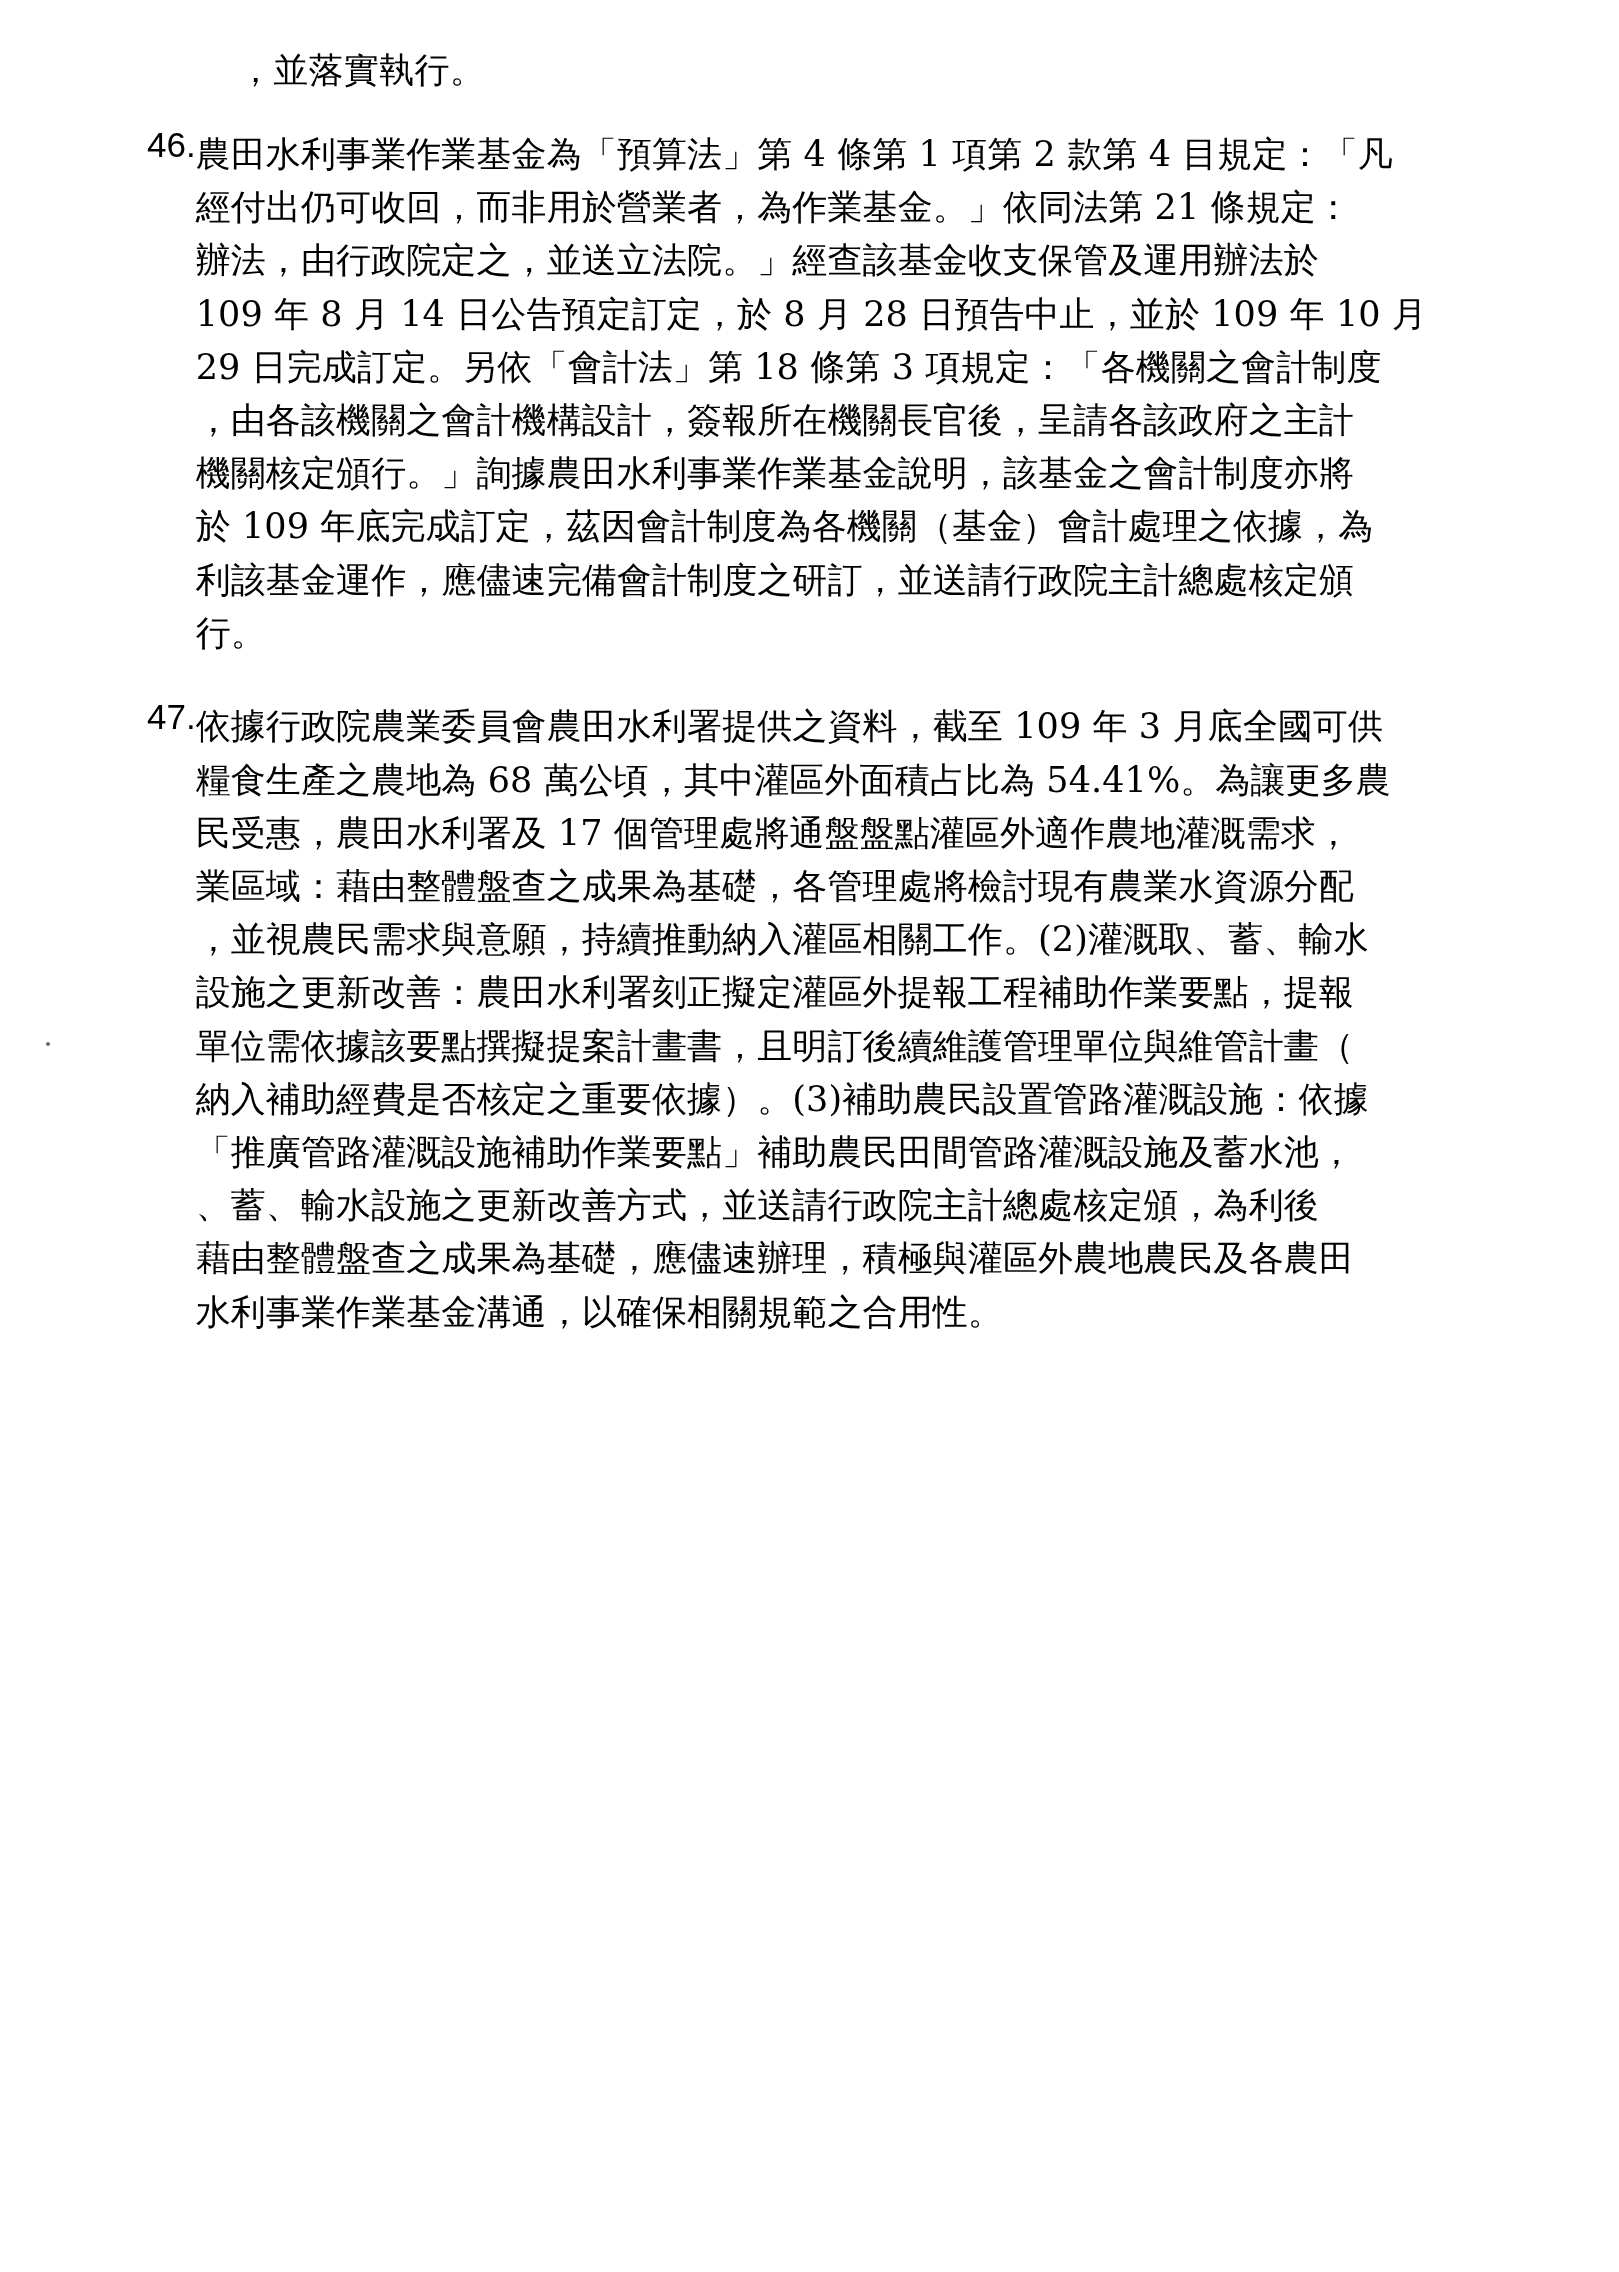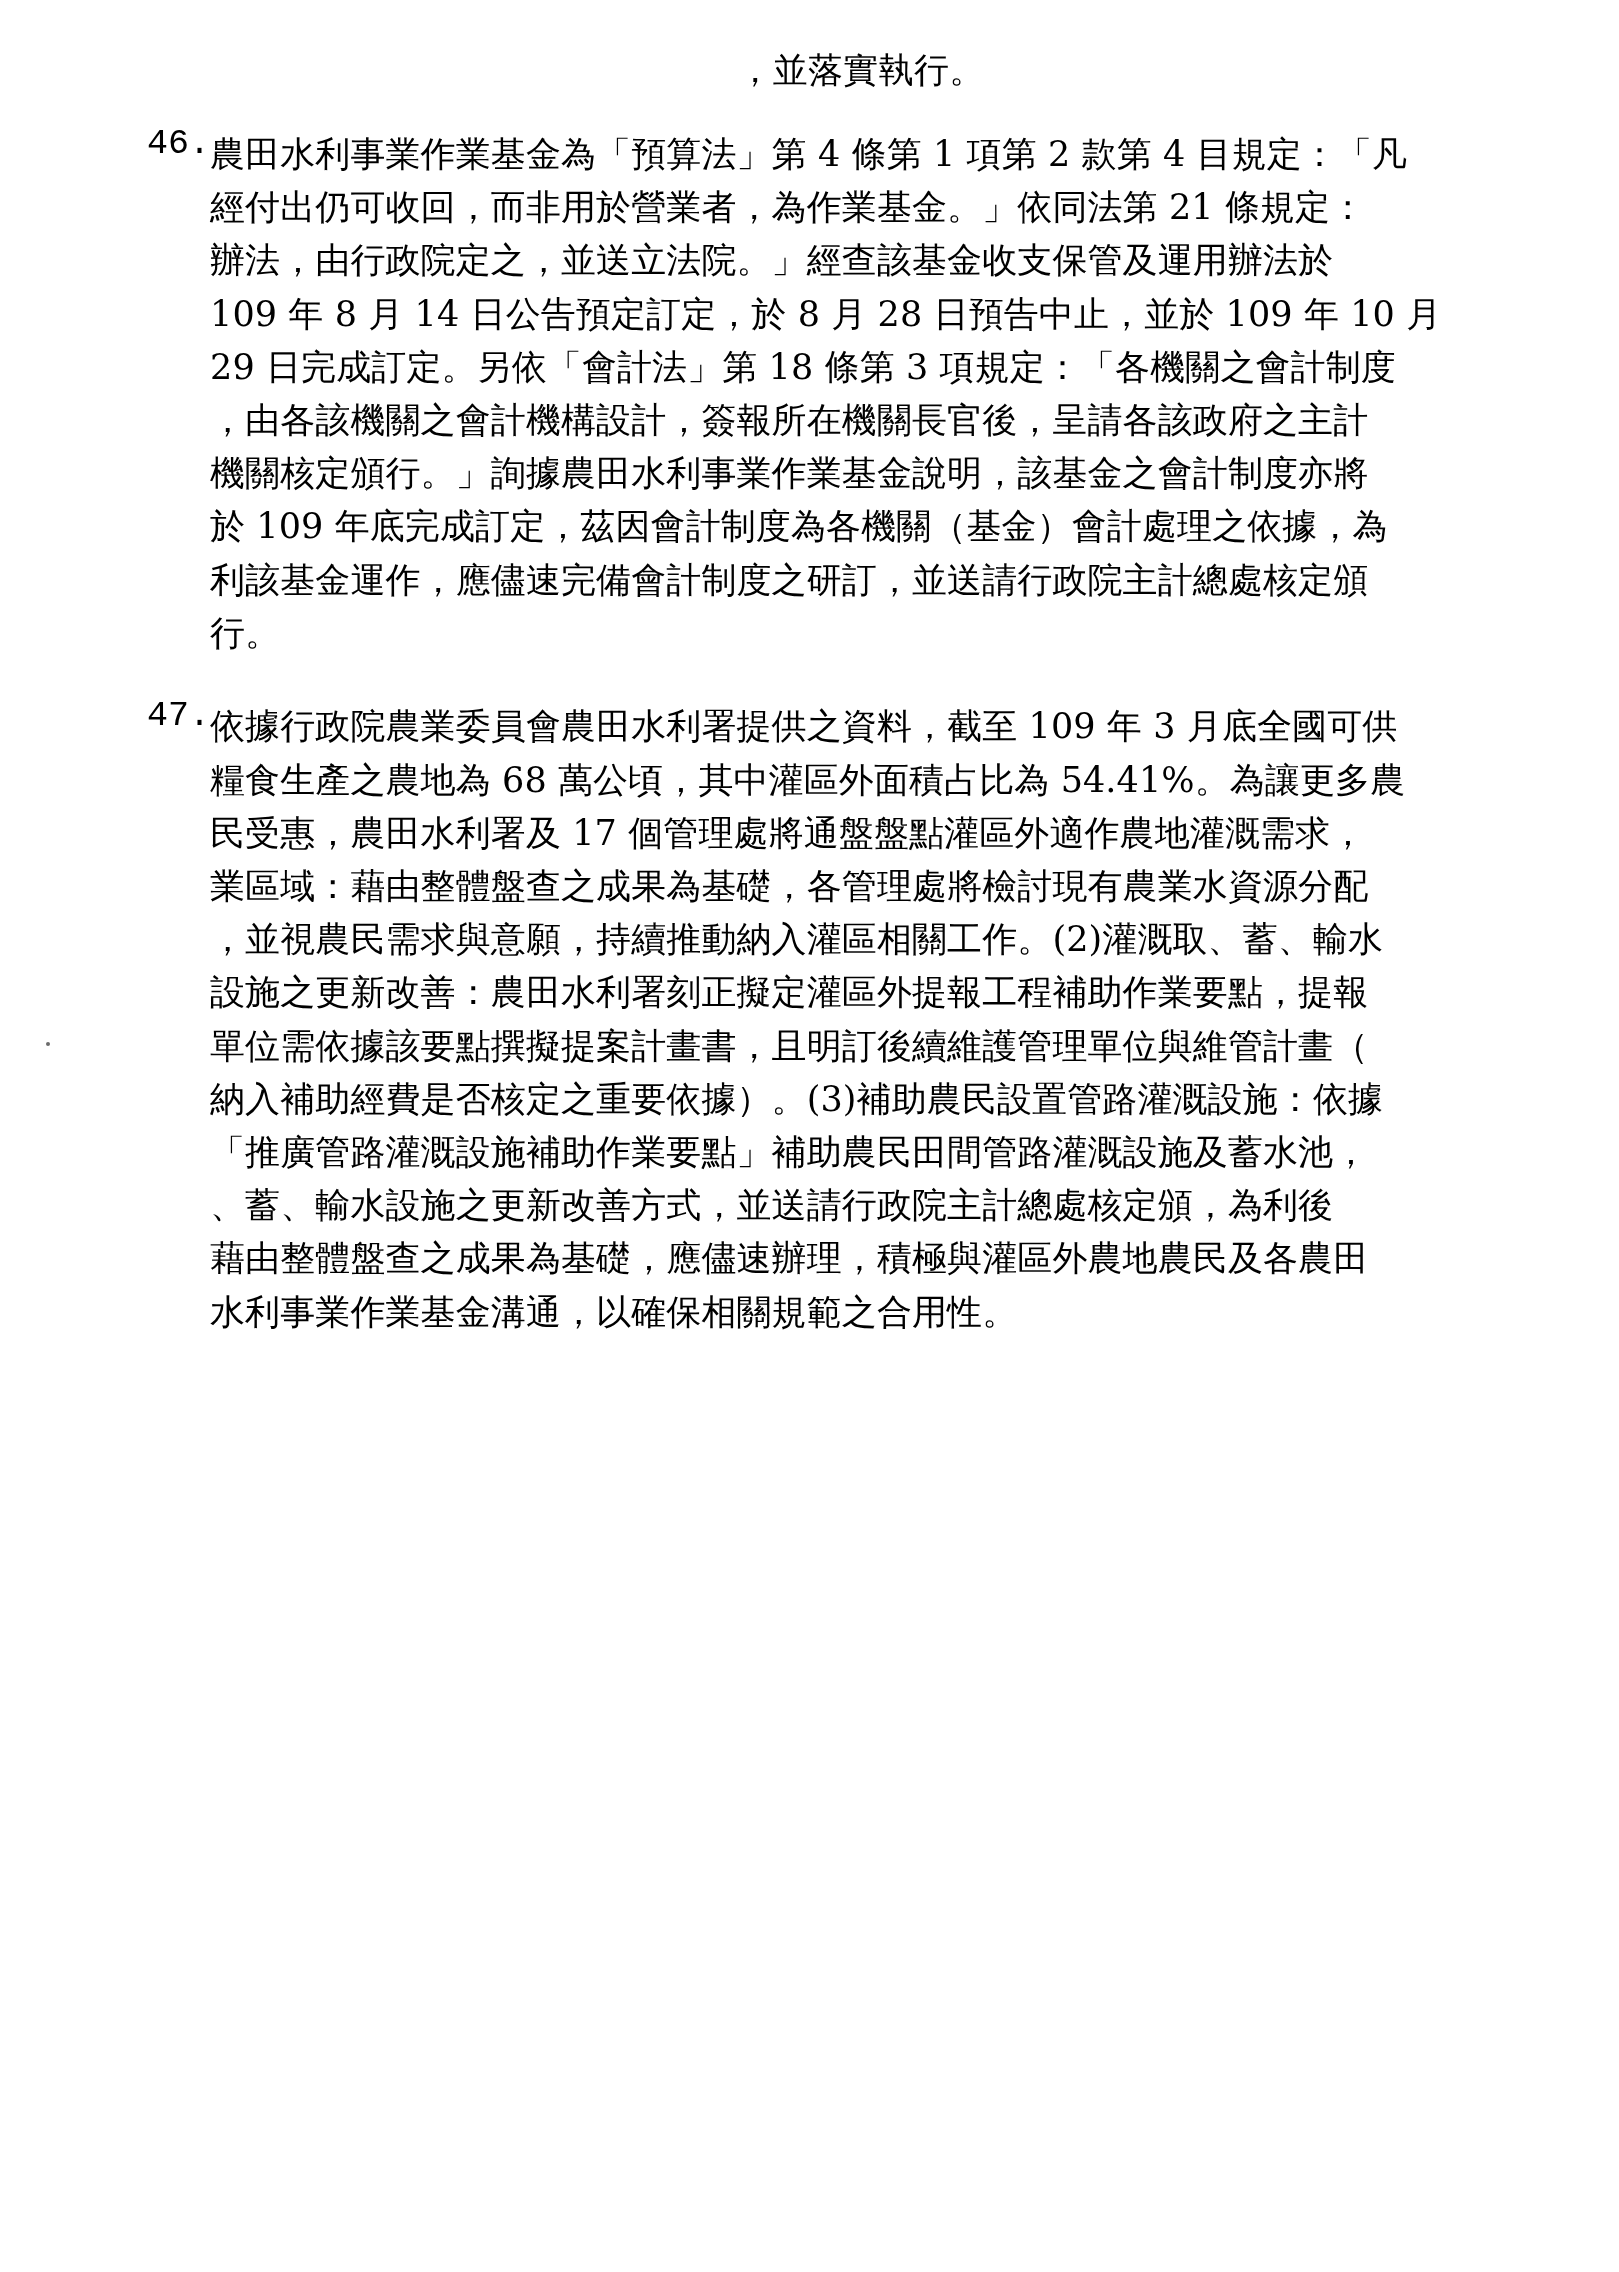--- a/index.html
+++ b/index.html
@@ -20,33 +20,33 @@
     min-height: 2273px;
     box-sizing: border-box;
     padding: 35px 135px 35px 147px;
   }
   
   .cont-line {
     font-size: 35px;
     line-height: 1.0;
     letter-spacing: 0.3px;
     margin: 17.6px 0 0 91px;
-    text-align: center;
+    text-align: left;
     white-space: pre;
   }
   .para {
     display: flex;
     align-items: flex-start;
     margin-top: 30.5px;
   }
   .para-num {
     flex: 0 0 auto;
     font-size: 35px;
     line-height: 1.52;
-    font-family: Liberation Mono, monospace;
+    font-family: Liberation Sans, sans-serif;
     white-space: nowrap;
     padding-right: 0px;
   }
   .para-body {
     flex: 1 1 auto;
     font-size: 35px;
     line-height: 1.52;
     text-align: justify;
     text-justify: inter-ideograph;
     letter-spacing: 0.1px;

